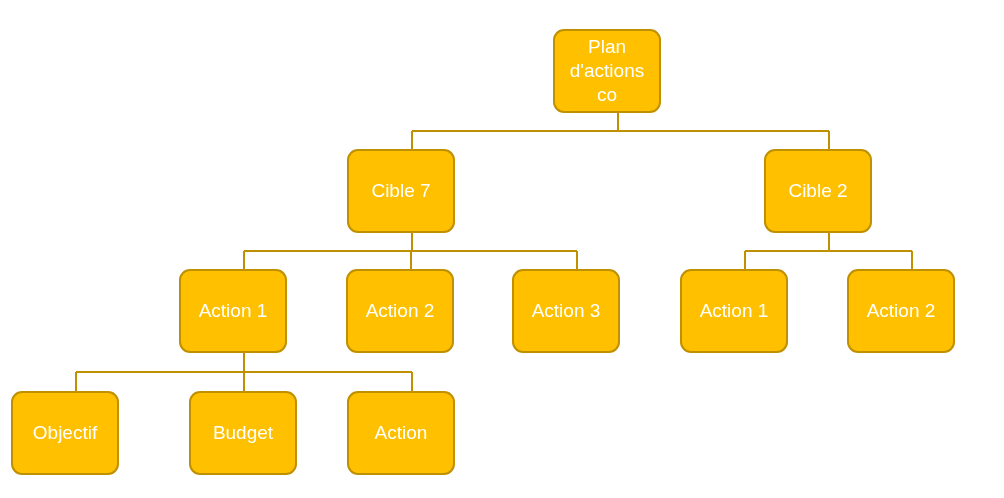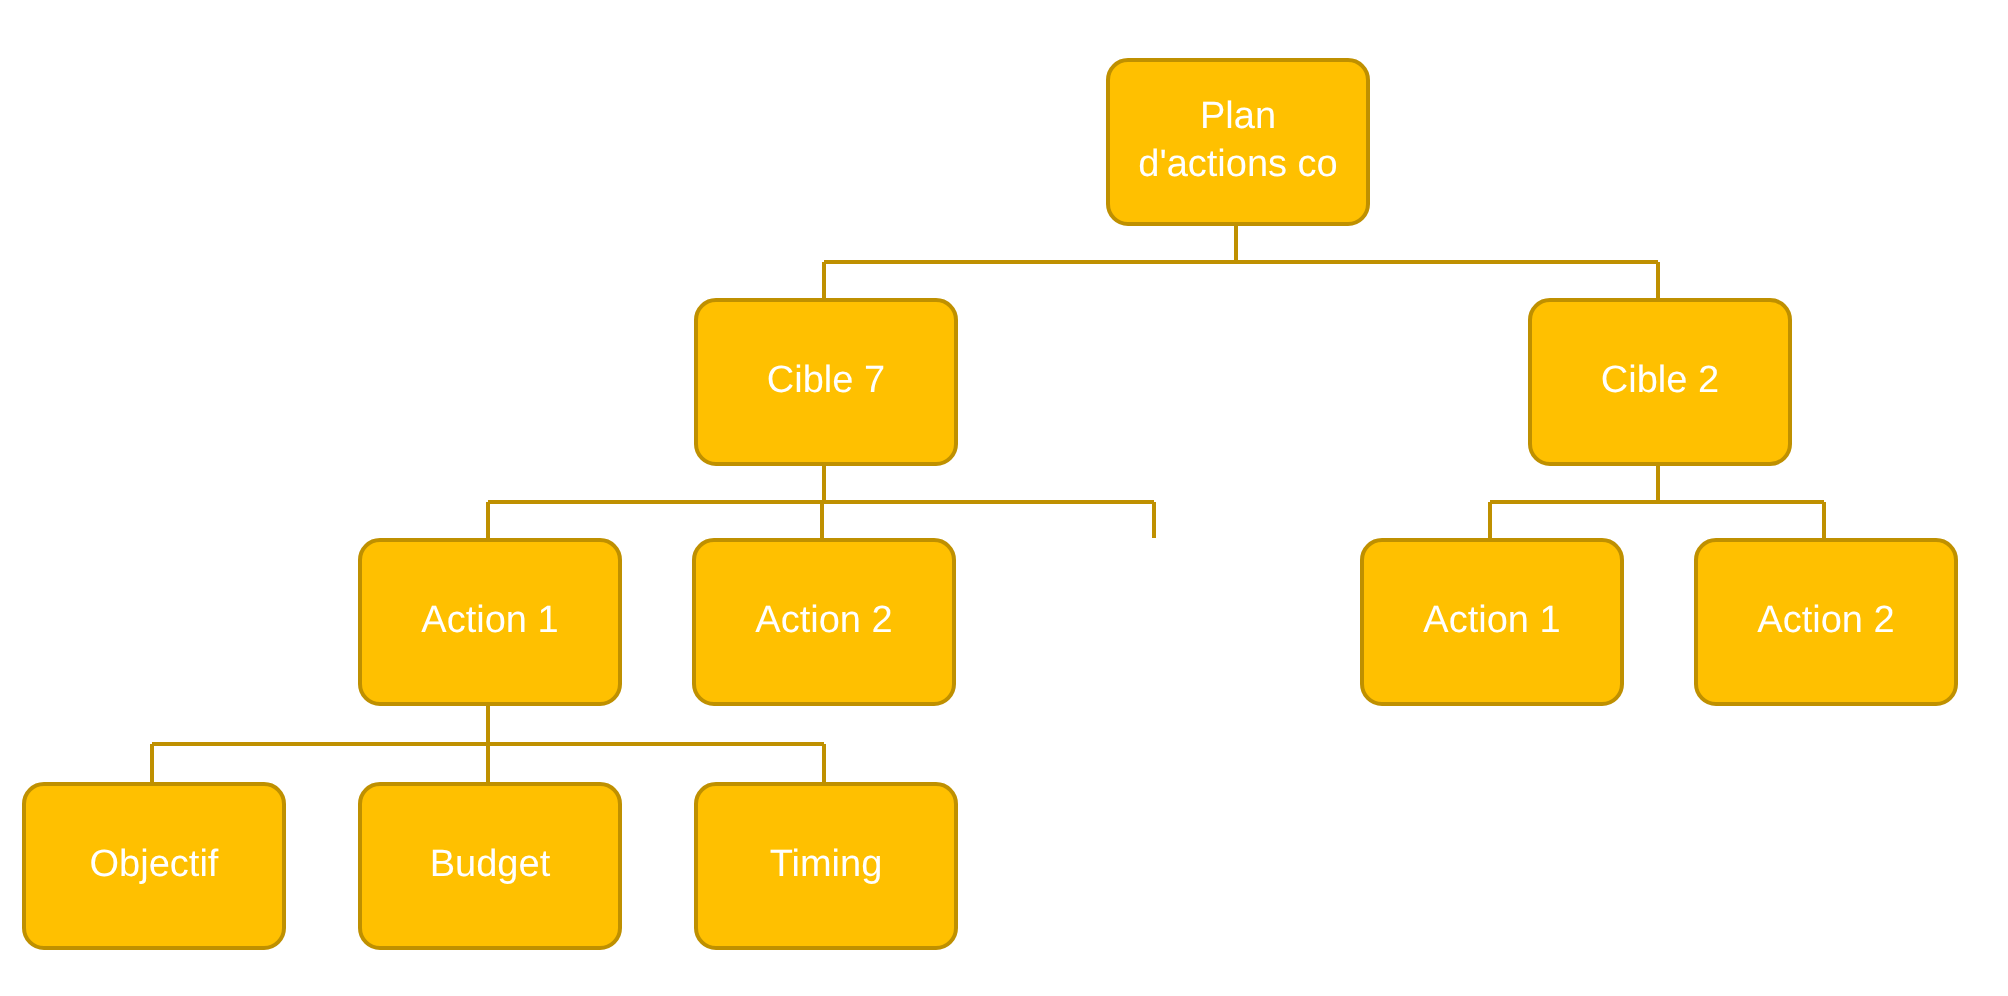--- a/index.html
+++ b/index.html
@@ -18,21 +18,21 @@
   .connectors {
     position: absolute;
     left: 0;
     top: 0;
     width: 1004px;
     height: 498px;
     pointer-events: none;
   }
   .node {
     position: absolute;
-    width: 132px;
+    width: 108px;
     height: 84px;
     box-sizing: border-box;
     background: var(--node-fill, #FFC000);
     border: 2px solid var(--node-border, #BF9000);
     border-radius: 11px;
     display: flex;
     align-items: center;
     justify-content: center;
     text-align: center;
     color: var(--node-text, #FFFFFF);
@@ -43,21 +43,21 @@
   
   .n-plan   { left: 553px; top:  29px; }
   .n-cible1 { left: 347px; top: 149px; }
   .n-cible2 { left: 764px; top: 149px; align-items: center; }
   .n-a1c1   { left: 179px; top: 269px; }
   .n-a2c1   { left: 346px; top: 269px; }
   .n-a3c1   { left: 512px; top: 269px; }
   .n-a1c2   { left: 680px; top: 269px; }
   .n-a2c2   { left: 847px; top: 269px; }
   .n-obj    { left:  11px; top: 391px; }
-  .n-bud    { left: 179px; top: 391px; }
+  .n-bud    { left: 189px; top: 391px; }
   .n-tim    { left: 347px; top: 391px; }
 </style>
 </head>
 <body>
 
 <div class="canvas">
 
   <svg class="connectors" viewBox="0 0 1004 498" xmlns="http://www.w3.org/2000/svg" aria-hidden="true">
     <path style="stroke: var(--connector, #BF9000); stroke-width: 2; fill: none;" d="M618,113 V131
              M412,131 H829
@@ -95,34 +95,37 @@
   </div>
 
   <div class="node n-a1c1">
     <span>Action 1</span>
   </div>
 
   <div class="node n-a2c1">
     <span>Action 2</span>
   </div>
 
+  <div class="node n-a3c1">
+    <span>Action 3</span>
+  </div>
 
   <div class="node n-a1c2">
     <span>Action 1</span>
   </div>
 
   <div class="node n-a2c2">
     <span>Action 2</span>
   </div>
 
   <div class="node n-obj">
     <span>Objectif</span>
   </div>
 
   <div class="node n-bud">
     <span>Budget</span>
   </div>
 
   <div class="node n-tim">
-    <span>Timing</span>
+    <span>Action</span>
   </div>
 
 </div>
 
 </body></html>

